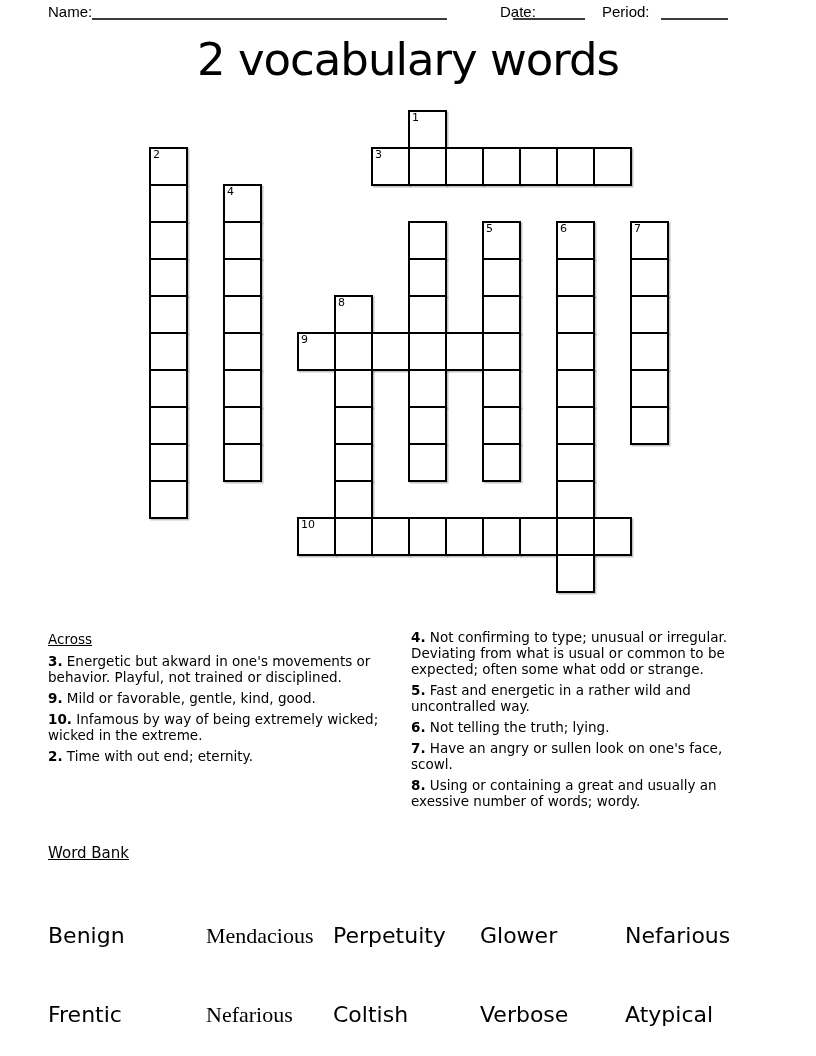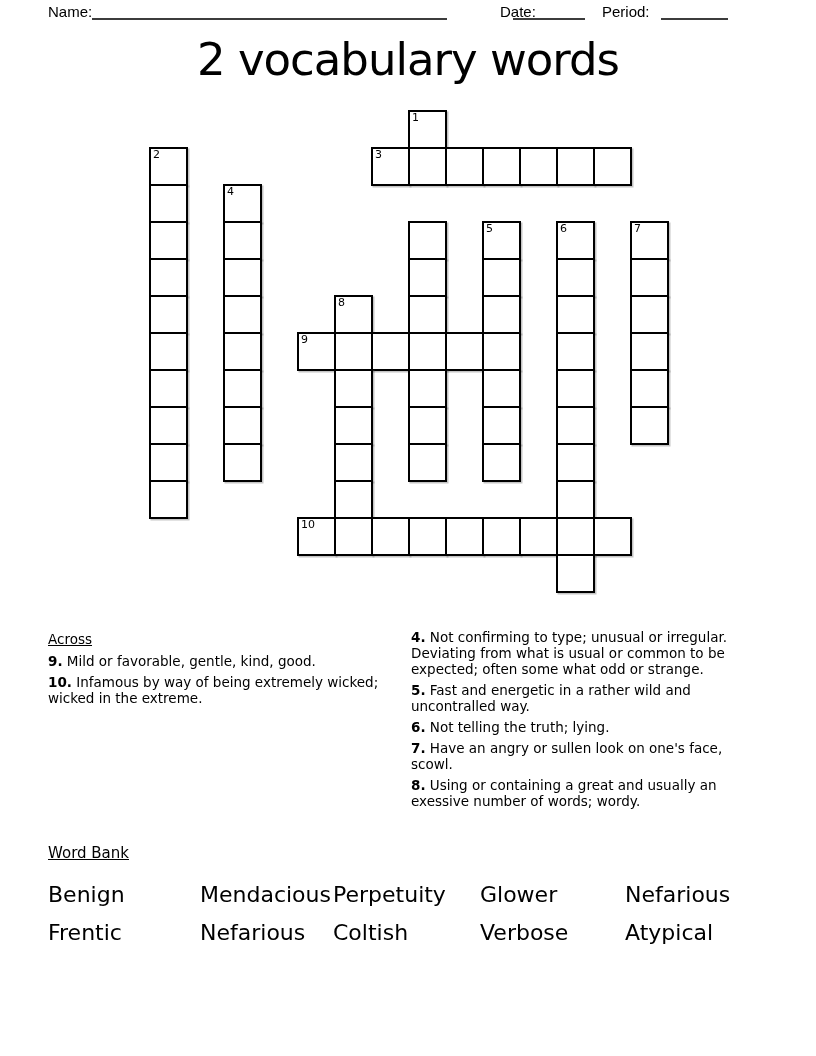--- a/index.html
+++ b/index.html
@@ -85,24 +85,24 @@
 
   
   .wb-heading {
     position: absolute;
     left: 48px; top: 844px;
     font-size: 15px;
     font-weight: normal;
     text-decoration: underline;
   }
   .wb-rows { position: absolute; left: 48px; top: 882px; width: 740px; }
-  .wb-row  { position: relative; height: 38px; }
+  .wb-row  { position: relative; height: 38px; margin-top: 41px; }
   .wb-word { position: absolute; top: 0; font-size: 22px; white-space: nowrap; }
   .wb-word:nth-child(1) { left: 0;     }
-  .wb-word:nth-child(2) { left: 152px; }
+  .wb-word:nth-child(2) { left: 158px; font-family: Liberation Serif, serif; }
   .wb-word:nth-child(3) { left: 285px; }
   .wb-word:nth-child(4) { left: 432px; }
   .wb-word:nth-child(5) { left: 577px; }
 </style>
 </head>
 <body>
 
 <div class="page">
 
   <div class="header">
@@ -207,22 +207,24 @@
       <div class="cell" style="left: 296px; top: 407px;"></div>
       <div class="cell" style="left: 333px; top: 407px;"></div>
       <div class="cell" style="left: 370px; top: 407px;"></div>
       <div class="cell" style="left: 407px; top: 407px;"></div>
       <div class="cell" style="left: 444px; top: 407px;"></div>
       <div class="cell" style="left: 407px; top: 444px;"></div>
     </div>
 
   <div class="clue-col" id="clues-left">
       <div class="clue-heading">Across</div>
+      <div class="clue"><span class="clue-num">3.</span> Energetic but akward in one's movements or behavior. Playful, not trained or disciplined.</div>
       <div class="clue"><span class="clue-num">9.</span> Mild or favorable, gentle, kind, good.</div>
       <div class="clue"><span class="clue-num">10.</span> Infamous by way of being extremely wicked; wicked in the extreme.</div>
+      <div class="clue"><span class="clue-num">2.</span> Time with out end; eternity.</div>
     </div>
   <div class="clue-col" id="clues-right">
       <div class="clue"><span class="clue-num">4.</span> Not confirming to type; unusual or irregular. Deviating from what is usual or common to be expected; often some what odd or strange.</div>
       <div class="clue"><span class="clue-num">5.</span> Fast and energetic in a rather wild and uncontralled way.</div>
       <div class="clue"><span class="clue-num">6.</span> Not telling the truth; lying.</div>
       <div class="clue"><span class="clue-num">7.</span> Have an angry or sullen look on one's face, scowl.</div>
       <div class="clue"><span class="clue-num">8.</span> Using or containing a great and usually an exessive number of words; wordy.</div>
     </div>
 
   <div class="wb-heading">Word Bank</div>

